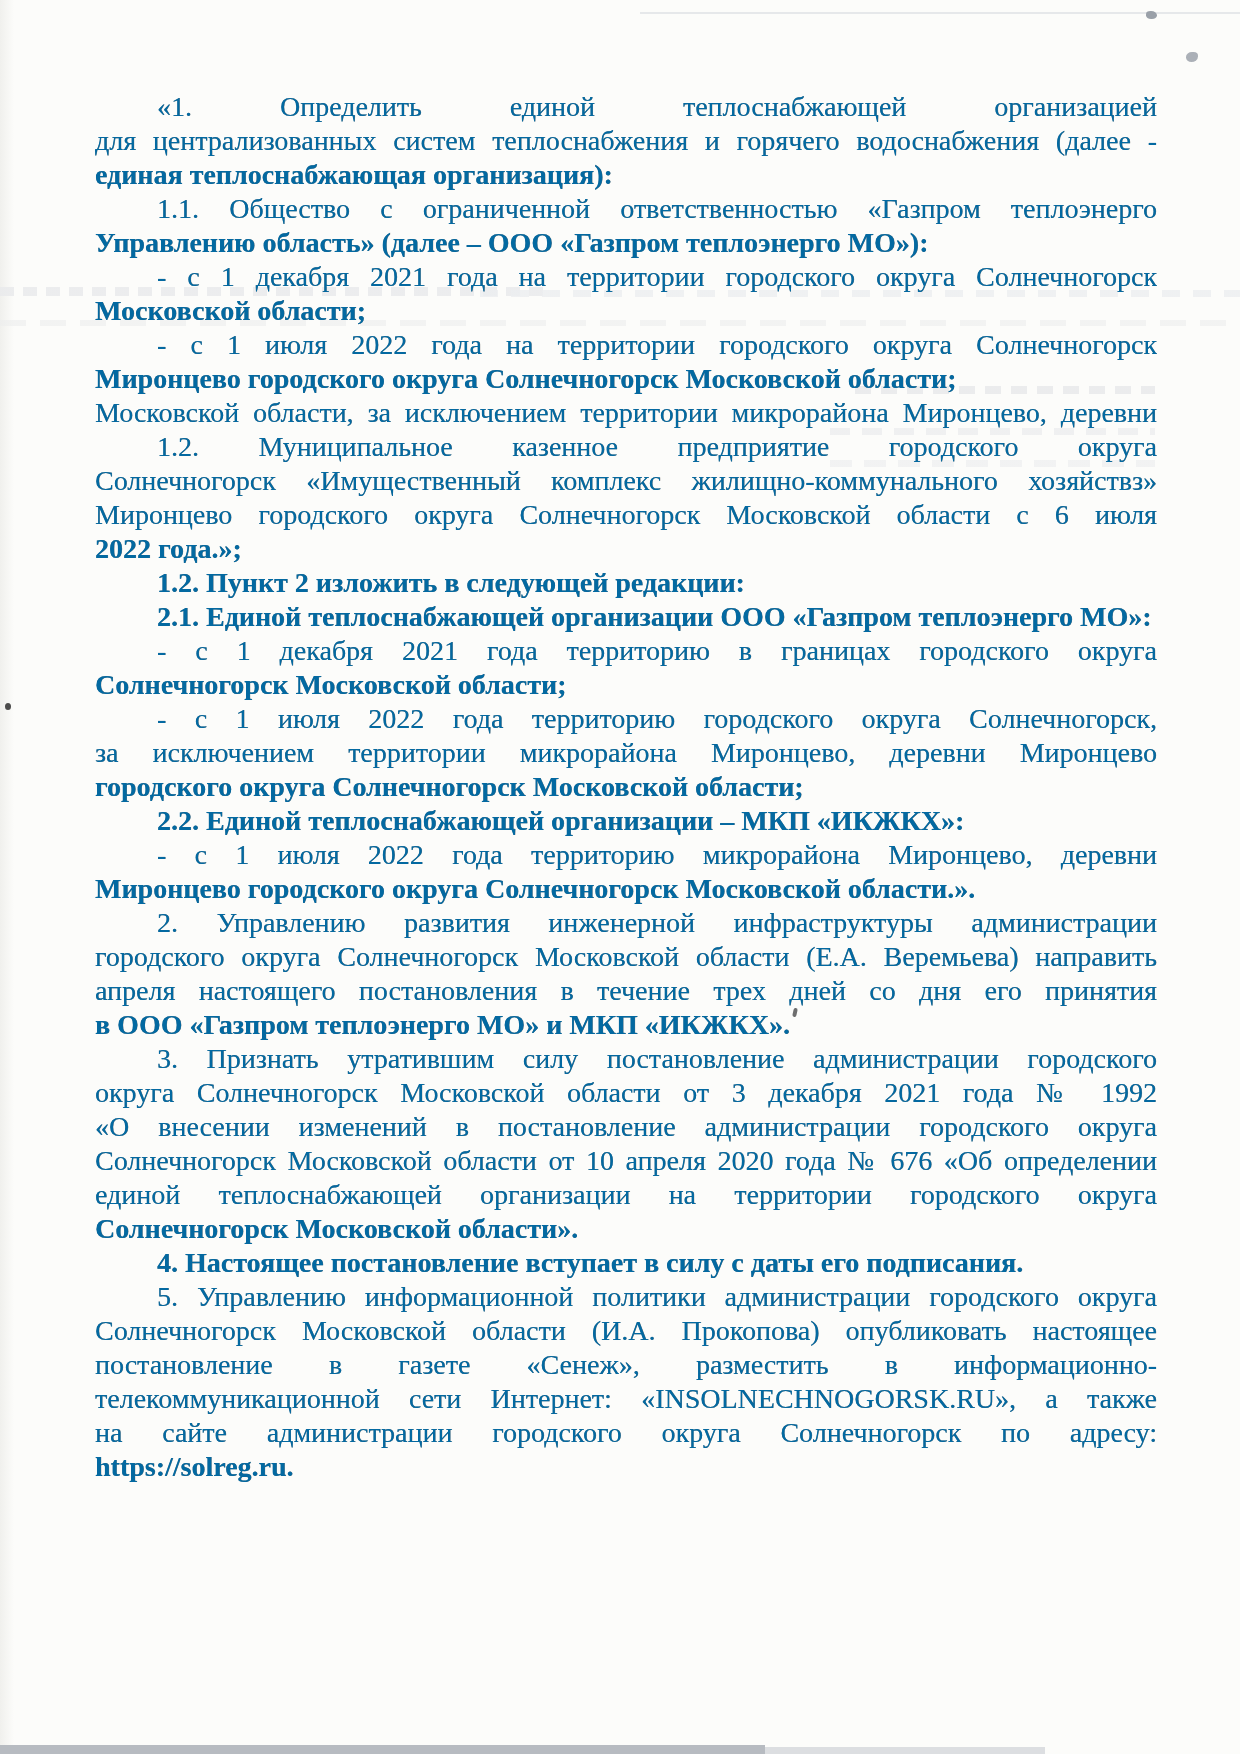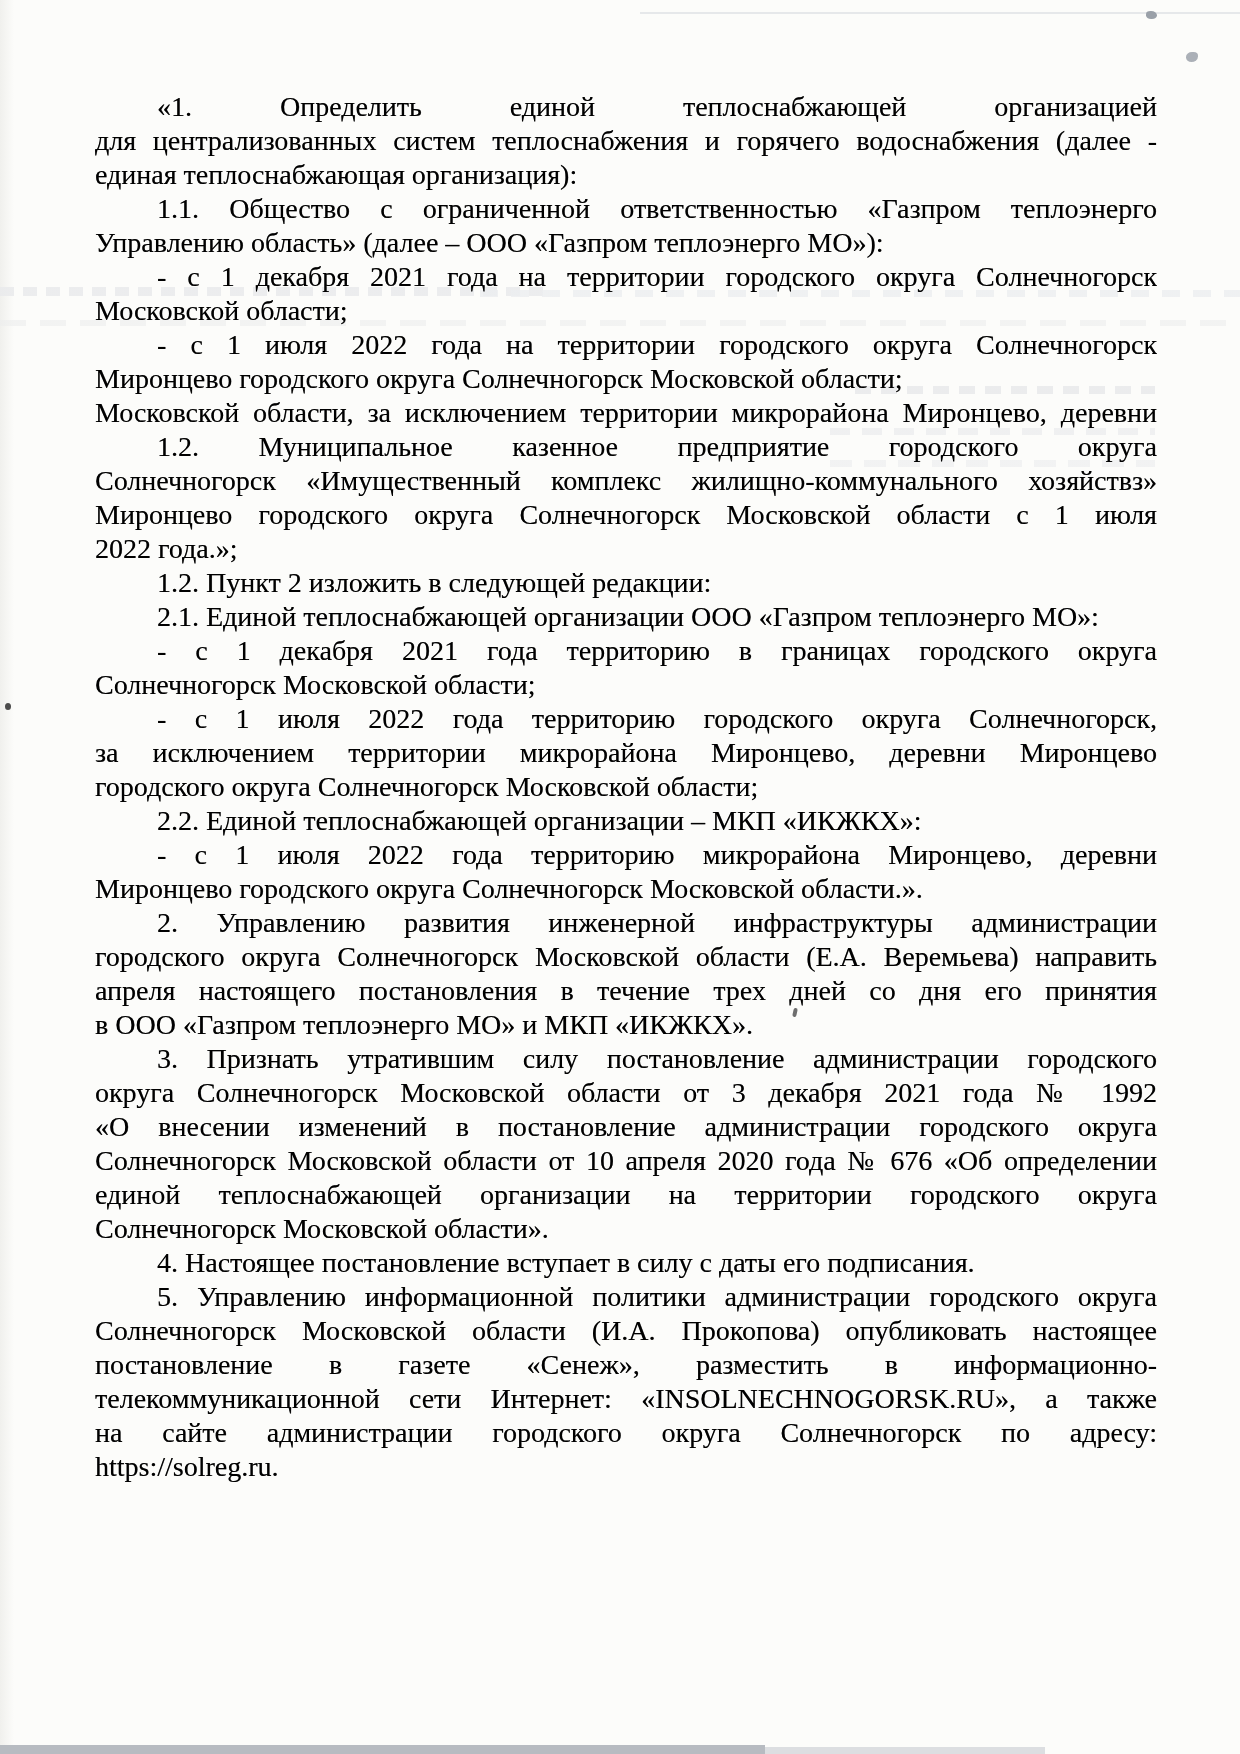--- a/index.html
+++ b/index.html
@@ -22,32 +22,33 @@
     width: 14px; height: 1754px;
     background: linear-gradient(90deg, #f0f0ed, #fcfcfa);
   }
   .textblock {
     position: absolute;
     left: 95px;
     top: 90px;
     width: 1062px;
     font-size: 28px;
     line-height: 34px;
-    color: #000000;
+    color: #0369a1;
     text-shadow: 0.2px 0.3px 0.4px rgba(30,30,30,0.55);
   }
   .line {
     height: 34px;
     white-space: nowrap;
     overflow: hidden;
     text-align: justify;
     text-align-last: justify;
   }
   .line.last {
     text-align-last: left;
+    font-weight: bold;
   }
   .line.indent {
     text-indent: 62px;
   }
   
   .artifact { position: absolute; pointer-events: none; }
   .a-topline   { left: 640px; top: 12px; width: 600px; height: 2px; background: #e6e8ea; }
   .a-speck1    { left: 1146px; top: 11px; width: 11px; height: 8px; background: #9aa0a8; border-radius: 45% 60% 50% 50%; }
   .a-speck2    { left: 1186px; top: 52px; width: 12px; height: 10px; background: #abb0b7; border-radius: 55% 40% 60% 50%; }
   .a-dotleft   { left: 5px; top: 703px; width: 6px; height: 7px; background: #4c4c4c; border-radius: 50%; }
@@ -93,21 +94,21 @@
       <div class="line last">единая теплоснабжающая организация):</div>
       <div class="line indent">1.1. Общество с ограниченной ответственностью «Газпром теплоэнерго</div>
       <div class="line last">Управлению область» (далее – ООО «Газпром теплоэнерго МО»):</div>
       <div class="line indent">- с 1 декабря 2021 года на территории городского округа Солнечногорск</div>
       <div class="line last">Московской области;</div>
       <div class="line indent">- с 1 июля 2022 года на территории городского округа Солнечногорск</div>
       <div class="line last">Миронцево городского округа Солнечногорск Московской области;</div>
       <div class="line">Московской области, за исключением территории микрорайона Миронцево, деревни</div>
       <div class="line indent">1.2. Муниципальное казенное предприятие городского округа</div>
       <div class="line">Солнечногорск «Имущественный комплекс жилищно-коммунального хозяйствз»</div>
-      <div class="line">Миронцево городского округа Солнечногорск Московской области с 1 июля</div>
+      <div class="line">Миронцево городского округа Солнечногорск Московской области с 6 июля</div>
       <div class="line last">2022 года.»;</div>
       <div class="line indent last">1.2. Пункт 2 изложить в следующей редакции:</div>
       <div class="line indent last">2.1. Единой теплоснабжающей организации ООО «Газпром теплоэнерго МО»:</div>
       <div class="line indent">- с 1 декабря 2021 года территорию в границах городского округа</div>
       <div class="line last">Солнечногорск Московской области;</div>
       <div class="line indent">- с 1 июля 2022 года территорию городского округа Солнечногорск,</div>
       <div class="line">за исключением территории микрорайона Миронцево, деревни Миронцево</div>
       <div class="line last">городского округа Солнечногорск Московской области;</div>
       <div class="line indent last">2.2. Единой теплоснабжающей организации – МКП «ИКЖКХ»:</div>
       <div class="line indent">- с 1 июля 2022 года территорию микрорайона Миронцево, деревни</div>

